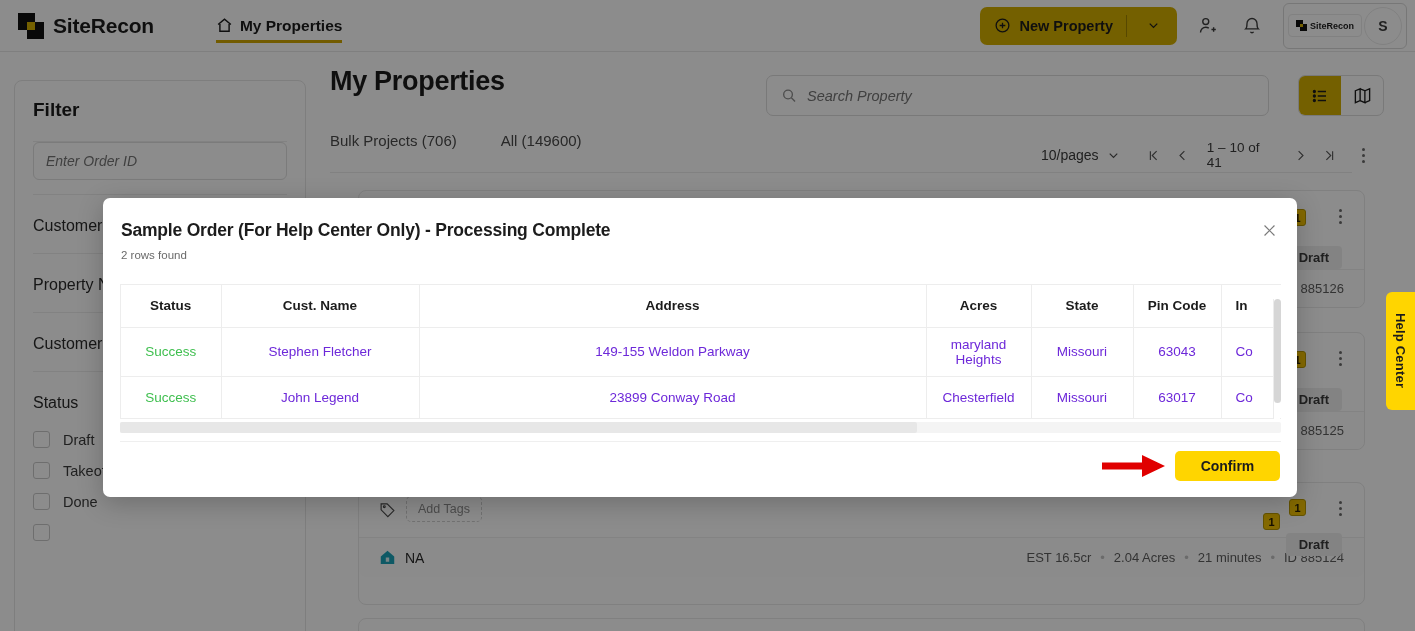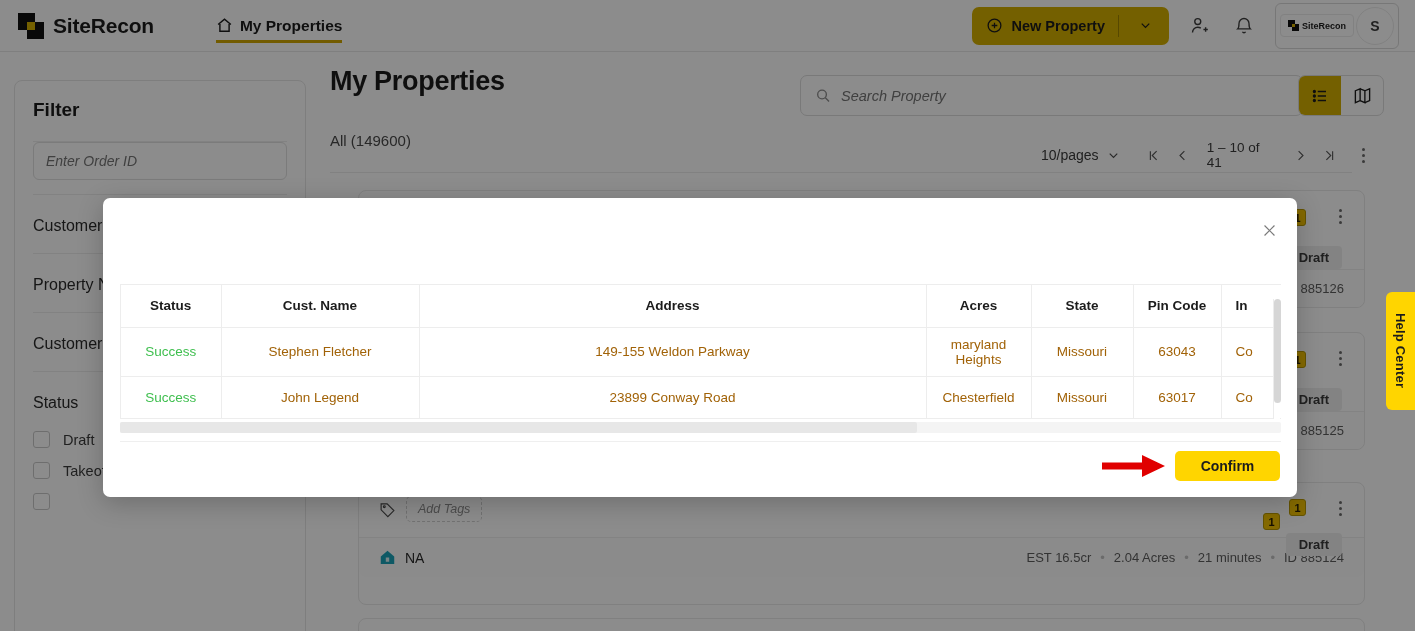--- a/index.html
+++ b/index.html
@@ -30,21 +30,21 @@
   .nav-item {
     display: flex; align-items: center; gap: 7px;
     margin-left: 62px; height: 52px; position: relative;
     font-size: 15.5px; font-weight: 700; color: #1c1c1c; cursor: pointer;
   }
   .nav-item .underline {
     position: absolute; left: 0; right: 0; bottom: 9px; height: 2.5px; background: #cfa700;
   }
 
   .topbar-right {
-    margin-left: auto; display: flex; align-items: center; gap: 18px; margin-right: 16px;
+    margin-left: auto; display: flex; align-items: center; gap: 18px; margin-right: 8px;
   }
   .btn-new {
     display: flex; align-items: center; height: 38px;
     background: #d4af00; border-radius: 7px; color: #1c1c1c;
     font-size: 14.5px; font-weight: 700; padding: 0 6px 0 14px; cursor: pointer;
     gap: 9px;
   }
   .btn-new .divider { width: 1px; height: 22px; background: rgba(0,0,0,.25); margin-left: 4px;}
   .btn-new .caret { padding: 0 10px; display:flex; align-items:center; }
   .icon-btn { width: 26px; height: 26px; display: flex; align-items: center; justify-content: center; cursor: pointer; }
@@ -87,21 +87,21 @@
   .filter-simple { padding: 22px 0 18px; font-size: 16px; color: #2b2b2b; cursor:pointer; }
   .status-head { padding: 22px 0 12px; font-size: 16px; color: #2b2b2b; }
   .check-row { display: flex; align-items: center; gap: 13px; padding: 7px 0; cursor: pointer; }
   .check-box { width: 17px; height: 17px; border: 1.5px solid #c9c9c9; border-radius: 3px; }
   .check-label { font-size: 14.5px; color: #3b3b3b; }
 
   
   .main { position: absolute; left: 330px; top: 66px; width: 1035px; }
   .page-title { font-size: 27px; font-weight: 700; color: #1c1c1c; letter-spacing:-0.3px; }
   .search-box {
-    position: absolute; left: 470px; top: 9px; width: 503px; height: 41px;
+    position: absolute; left: 436px; top: 9px; width: 503px; height: 41px;
     border: 1px solid #dcdcdc; border-radius: 7px; display: flex; align-items: center;
     gap: 10px; padding: 0 14px;
   }
   .search-box input {
     border: none; outline: none; font-size: 14.5px; font-style: italic; color: #9a9a9a;
     font-family: "Liberation Sans", sans-serif; width: 100%; background: transparent;
   }
   .view-toggle {
     position: absolute; left: 968px; top: 9px; display: flex;
     border: 1px solid #dcdcdc; border-radius: 7px; overflow: hidden; height: 41px;
@@ -130,21 +130,21 @@
 
   
   .card {
     position: absolute; left: 358px; width: 1007px;
     border: 1px solid #e9e9e9; border-radius: 8px; background: #fff;
   }
   .card-title { font-size: 19px; color: #1c1c1c; padding: 17px 0 0 20px; }
   .tags-row { display: flex; align-items: center; gap: 10px; padding: 13px 0 15px 20px; }
   .tag-chip {
     border: 1.3px dashed #cfcfcf; border-radius: 5px; padding: 5px 11px;
-    font-size: 12.5px; color: #8d8d8d; cursor: pointer; font-style: italic;
+    font-size: 12.5px; color: #8d8d8d; cursor: pointer;
   }
   .card-foot {
     border-top: 1px solid #efefef; display: flex; align-items: center;
     padding: 11px 20px; background:#fdfdfd; border-radius: 0 0 8px 8px;
   }
   .house-ico { width: 17px; height: 17px; }
   .na { font-size: 14px; color: #2b2b2b; margin-left: 9px; }
   .meta { margin-left: auto; display: flex; align-items: center; gap: 9px; font-size: 13px; color: #5e5e5e; }
   .meta .sep { color: #c3c3c3; }
   .badge-count {
@@ -187,21 +187,21 @@
   .tbl-wrap {
     position: absolute; left: 17px; top: 86px; width: 1161px; height: 135px;
     border: 1px solid #ededed; border-right: none; overflow: hidden;
   }
   table { border-collapse: collapse; width: 1252px; table-layout: fixed; }
   th, td {
     border-right: 1px solid #ededed; border-bottom: 1px solid #ededed;
     font-size: 13.5px; text-align: center; padding: 9px 6px;
   }
   th { font-weight: 700; color: #1c1c1c; height: 42px; }
-  td { color: #a16207; height: 43px; }
+  td { color: #6d28d9; height: 43px; }
   tr:last-child td { border-bottom: none; }
   .cell-success { color: #3fbf4f; }
   .vscroll {
     position: absolute; right: 17px; top: 101px; width: 7px; height: 120px;
     background: #fff; border-left: 1px solid #ececec;
   }
   .vscroll i { display:block; width: 7px; height: 104px; background:#d6d6d6; border-radius: 4px;}
   .hscroll {
     position: absolute; left: 17px; top: 224px; width: 1161px; height: 11px;
     background: #f4f4f4; border-radius: 2px;
@@ -307,20 +307,24 @@
       <div class="check-row">
         <span class="check-box"></span>
         <span class="check-label">Draft</span>
       </div>
       <div class="check-row">
         <span class="check-box"></span>
         <span class="check-label">Takeoff in progress</span>
       </div>
       <div class="check-row">
         <span class="check-box"></span>
+        <span class="check-label">Done</span>
+      </div>
+      <div class="check-row">
+        <span class="check-box"></span>
       </div>
     </div>
 
     <div class="main">
       <div class="page-title">My Properties</div>
 
       <div class="search-box">
         <svg width="17" height="17" viewBox="0 0 24 24" fill="none" stroke="#8d8d8d" stroke-width="2">
           <circle cx="10.5" cy="10.5" r="6.5"></circle>
             <path d="M15.5 15.5L21 21"></path>
@@ -340,20 +344,23 @@
         <div class="view-btn">
           <svg width="19" height="19" viewBox="0 0 24 24" fill="none" stroke="#1c1c1c" stroke-width="1.7">
             <path d="M3 6l6-2.5v15L3 21V6z"></path>
               <path d="M9 3.5L15 6v15l-6-2.5"></path>
               <path d="M15 6l6-2.5v15L15 21"></path>
           </svg>
         </div>
       </div>
 
       <div class="tabs">
+        <div class="tab">
+          <span>Bulk Projects (706)</span>
+        </div>
         <div class="tab">
           <span>All (149600)</span>
         </div>
       </div>
       <div class="tabs-hr"></div>
 
       <div class="pager">
         <div class="pp">
           <span>10/pages</span>
           <svg width="15" height="15" viewBox="0 0 24 24" fill="none" stroke="#4a4a4a" stroke-width="1.9">
@@ -453,20 +460,22 @@
         </div>
       </div>
     </div>
 
     <div class="card" style="top:618px; height:60px;"></div>
   </div>
 
   <div class="overlay"></div>
 
   <div class="modal">
+    <div class="modal-title">Sample Order (For Help Center Only) - Processing Complete</div>
+    <div class="modal-sub">2 rows found</div>
     <div class="modal-close">
       <svg width="17" height="17" viewBox="0 0 24 24" fill="none" stroke="#7a7a7a" stroke-width="1.7">
           <path d="M5 5l14 14M19 5L5 19"></path>
         </svg>
     </div>
 
     <div class="tbl-wrap">
       <table>
         <colgroup>
           <col style="width:100px">

